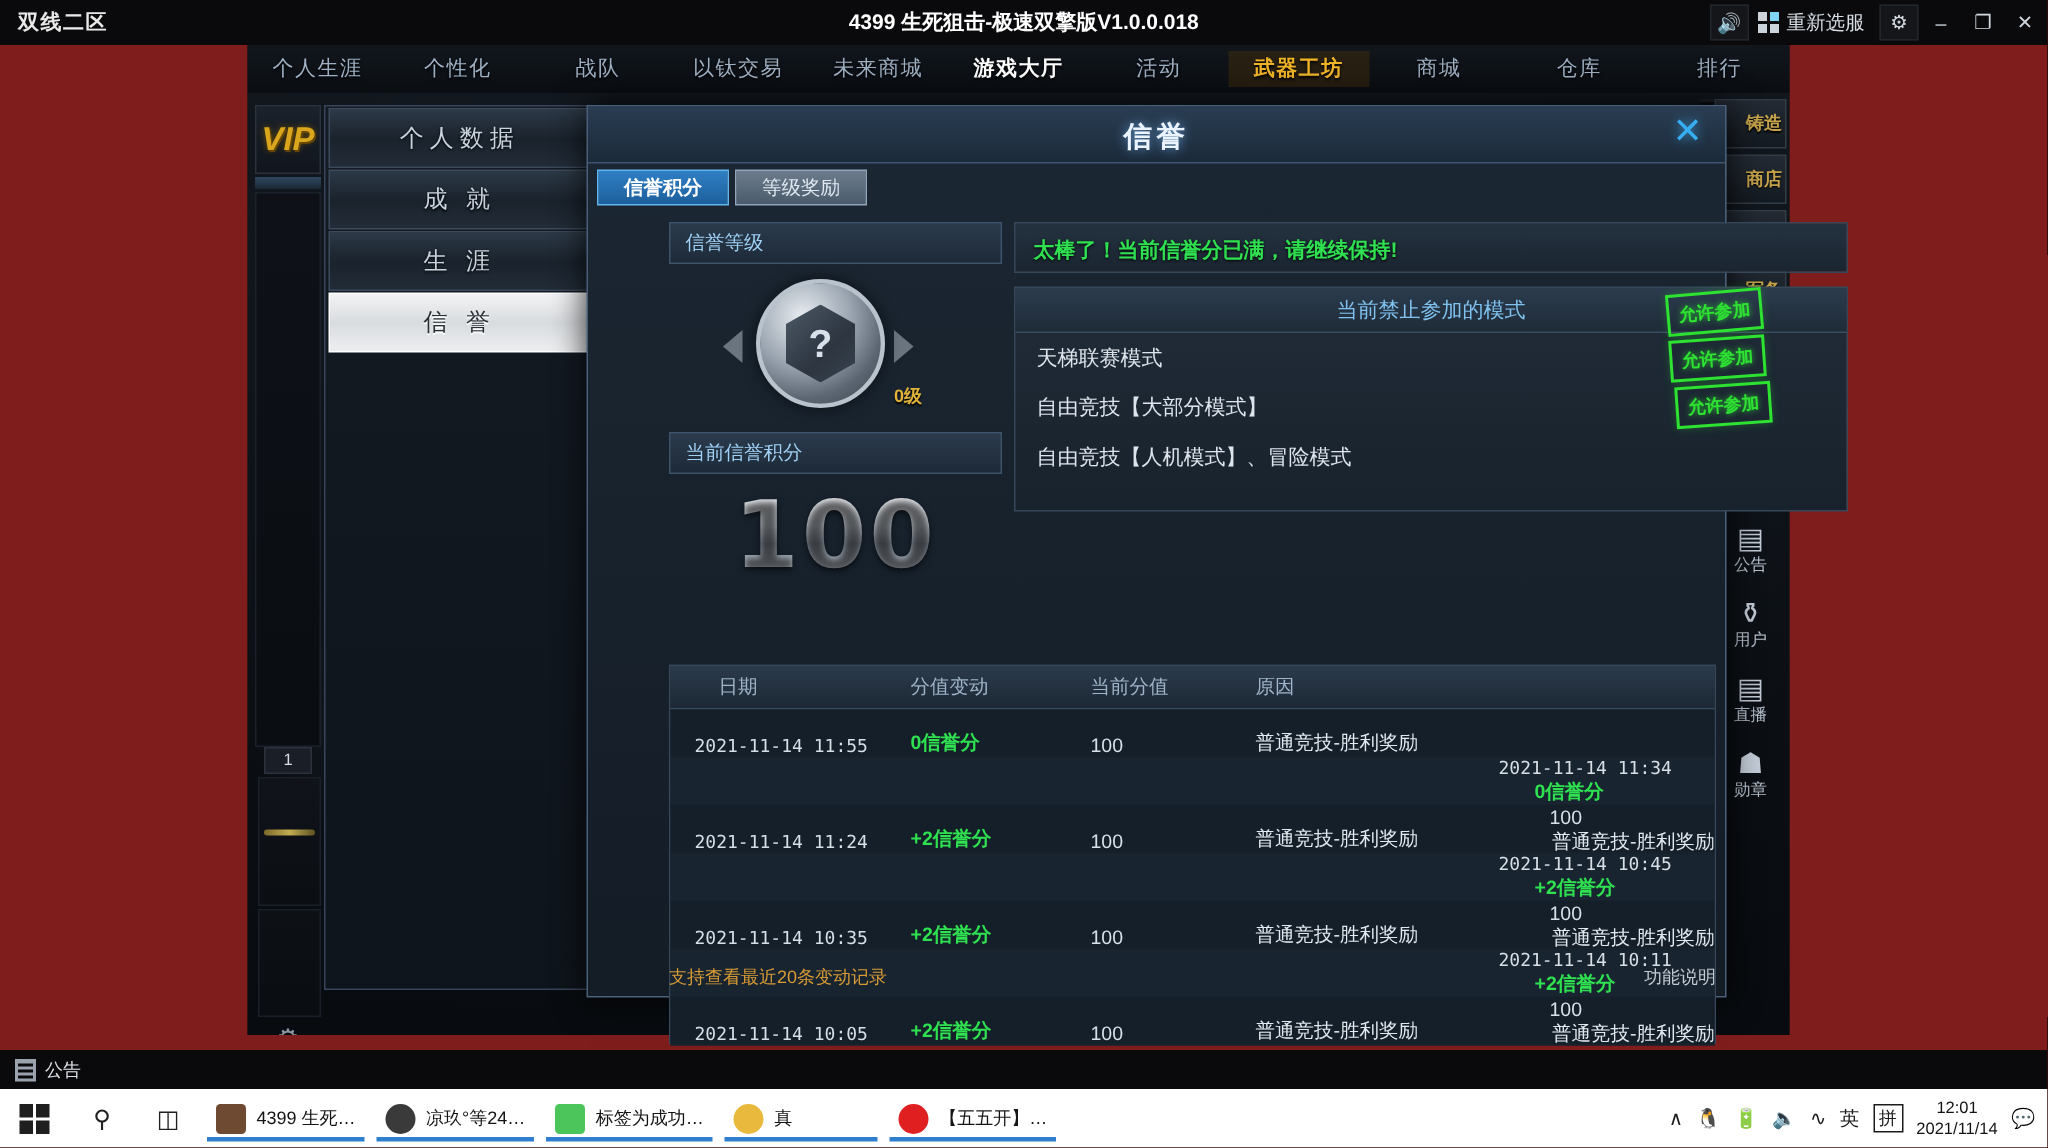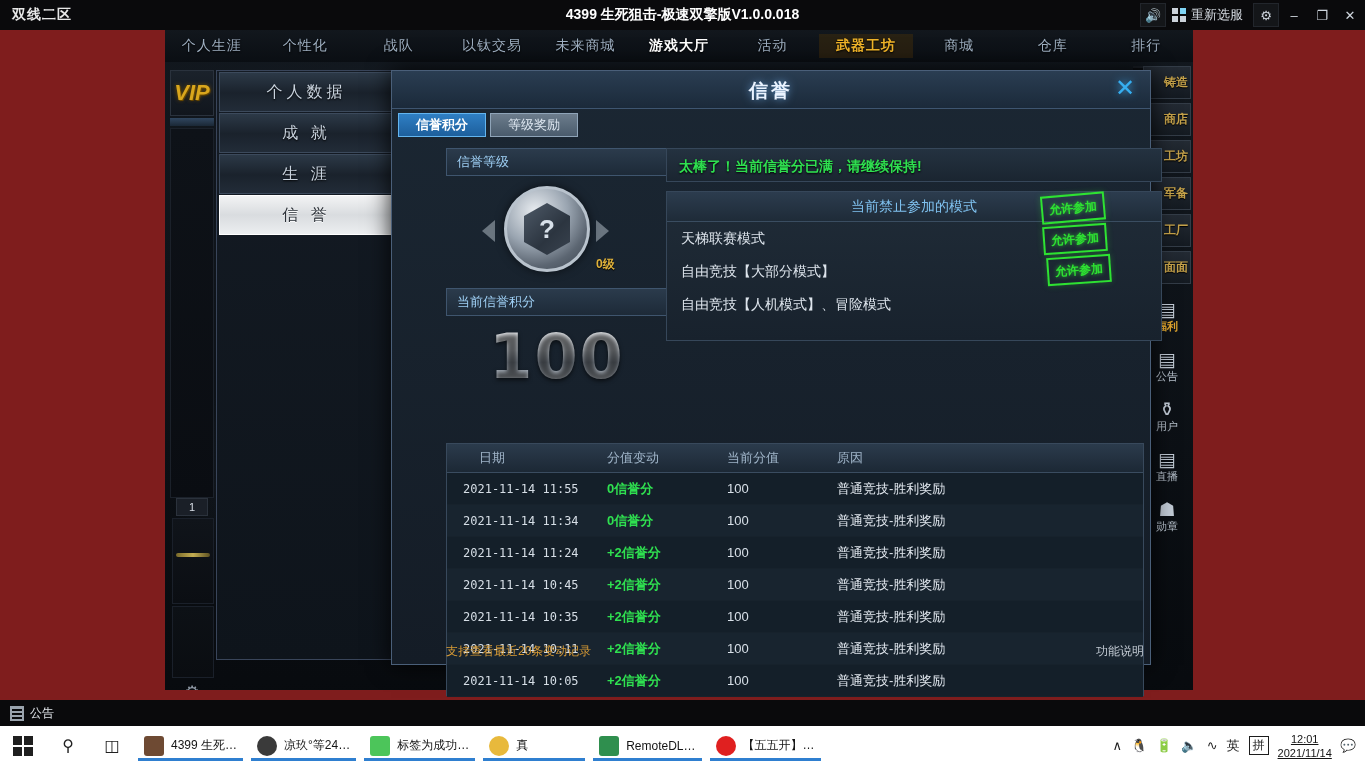--- a/index.html
+++ b/index.html
@@ -228,21 +228,21 @@
   }
   .bigscore {
     text-align: center; margin-top: 4px;
     font-size: 62px; font-weight: bold; letter-spacing: 2px;
     background: linear-gradient(180deg,#ffffff 0%,#cfd6de 42%,#8d97a3 58%,#e9eef3 100%);
     -webkit-background-clip: text; background-clip: text; color: transparent;
     text-shadow: 0 2px 4px rgba(0,0,0,.6); font-family: "DejaVu Sans", sans-serif;
   }
 
   
-  .rightcol { position: absolute; left: 228px; top: 5px; width: 496px; }
+  .rightcol { position: absolute; left: 238px; top: 5px; width: 556px; }
   .notice {
     height: 34px; line-height: 34px; padding-left: 12px;
     background: linear-gradient(180deg,#243240 0%,#1a2530 100%);
     border: 1px solid #36475a;
     color: #2fe050; font-size: 14px; font-weight: bold;
     text-shadow: 0 1px 2px #000;
   }
   .modes {
     margin-top: 9px; height: 150px;
     background: linear-gradient(180deg,#202c38 0%,#18222d 100%);
@@ -274,25 +274,25 @@
   .tablewrap {
     position: absolute; left: 8px; top: 300px; width: 698px; height: 253px;
     border: 1px solid #38495c; background: #0f1922;
   }
   .thead {
     display: flex; height: 29px; align-items: center;
     background: linear-gradient(180deg,#2b3b4c 0%,#1c2835 100%);
     border-bottom: 1px solid #3a4c60; color: #9fb4c8; font-size: 13px;
   }
   .trow {
-    display: flex; height: 32px; align-items: center; font-size: 13px;
+    display: flex; height: 32px; align-items: flex-end; font-size: 13px;
     border-bottom: 1px solid #17222c;
   }
   .trow.odd  { background: #141f29; }
-  .trow.even { background: #18242f; }
+  .trow.even { background: #18242f; flex-direction: column; }
   .c1 { width: 160px; padding-left: 16px; color: #d6dee6; font-family: "DejaVu Sans Mono", monospace; font-size: 12px; }
   .c2 { width: 120px; color: #2fe050; font-weight: bold; }
   .c3 { width: 110px; color: #d8e0e8; }
   .c4 { flex: 1; color: #e2e8ef; }
   .th1 { width: 160px; padding-left: 32px; }
   .th2 { width: 120px; }
   .th3 { width: 110px; }
   .th4 { flex: 1; }
 
   .dlg-foot {
@@ -324,21 +324,21 @@
   .tb-sq { width: 44px; height: 39px; display: flex; align-items: center; justify-content: center; color: #202020; font-size: 16px; }
   .tapp {
     position: relative; min-width: 110px; height: 30px; display: flex; align-items: center; gap: 7px;
     padding: 0 10px; color: #141414; font-size: 12px; white-space: nowrap;
   }
   .tapp.run::after {
     content: ""; position: absolute; left: 4px; right: 4px; bottom: 0; height: 3px; background: #2f7fd0;
   }
   .tapp .ico { width: 20px; height: 20px; border-radius: 3px; flex: 0 0 20px; }
   .tray { margin-left: auto; display: flex; align-items: center; gap: 9px; padding-right: 8px; color: #1c1c1c; font-size: 13px; }
-  .clock { text-align: center; font-size: 11px; line-height: 14px; color: #141414; text-decoration: underline; }
+  .clock { text-align: center; font-size: 11px; line-height: 14px; color: #141414; }
   .tray-box { border: 1px solid #1c1c1c; padding: 0 3px; font-size: 12px; }
 </style>
 </head>
 <body>
 
 <div id="root">
 
   <div class="titlebar">
     <div class="server-name">双线二区</div>
     <div class="app-title">4399 生死狙击-极速双擎版V1.0.0.018</div>
@@ -562,24 +562,20 @@
     </div>
     <div class="tapp run">
       <span class="ico" style="background:#4cc55a"></span>
       <span>标签为成功…</span>
     </div>
     <div class="tapp run">
       <span class="ico" style="background:#e8b93c;border-radius:50%"></span>
       <span>真</span>
     </div>
     <div class="tapp run">
-      <span class="ico" style="background:#2f8f4e"></span>
-      <span>RemoteDL…</span>
-    </div>
-    <div class="tapp run">
       <span class="ico" style="background:#e02020;border-radius:50%"></span>
       <span>【五五开】…</span>
     </div>
 
     <div class="tray">
       <span>∧</span>
       <span>🐧</span>
       <span>🔋</span>
       <span>🔈</span>
       <span>∿</span>

